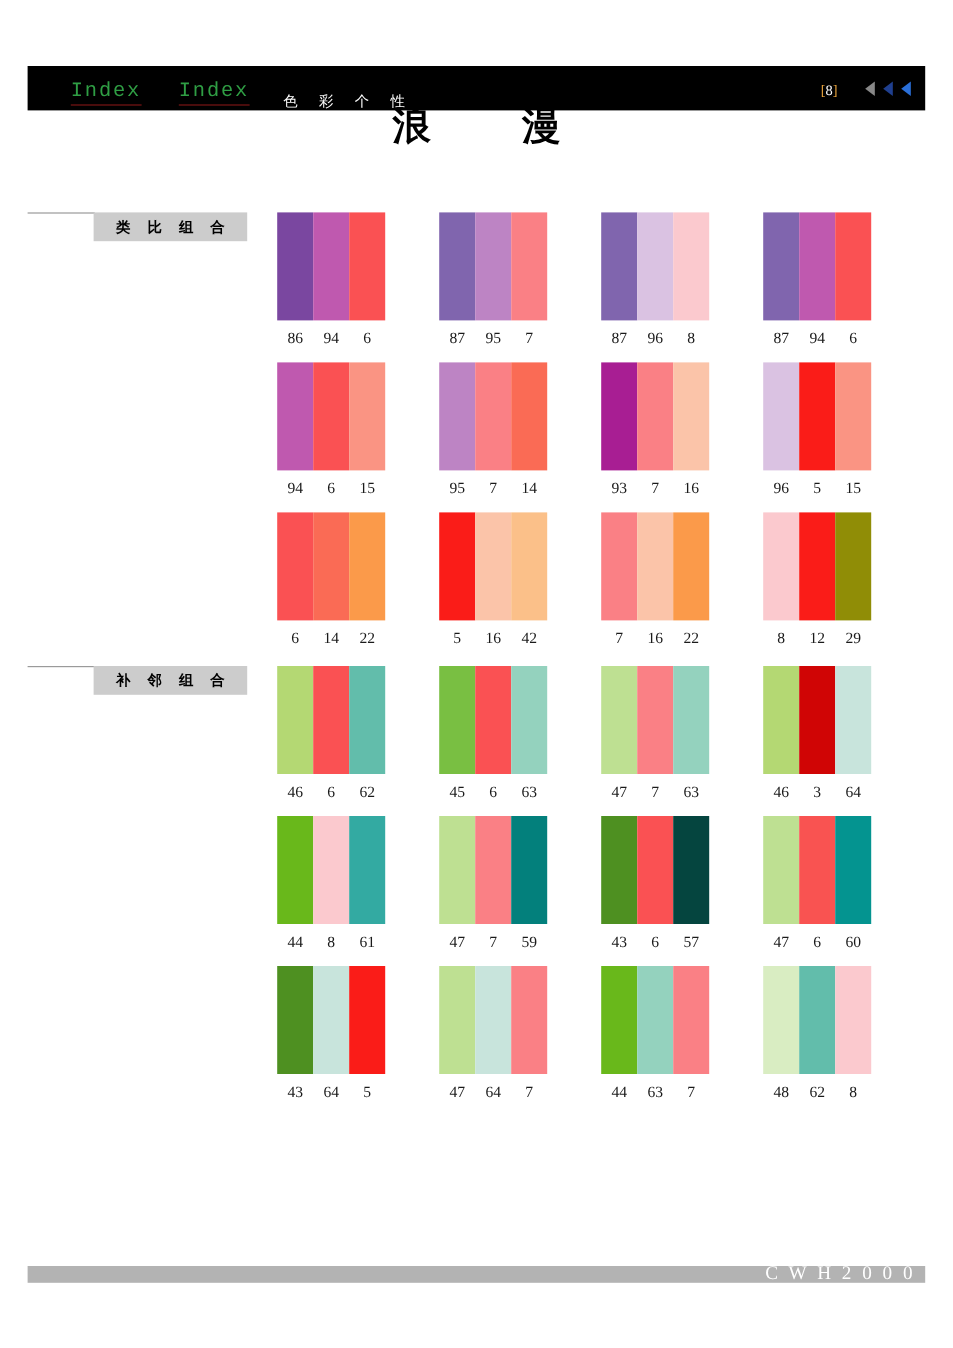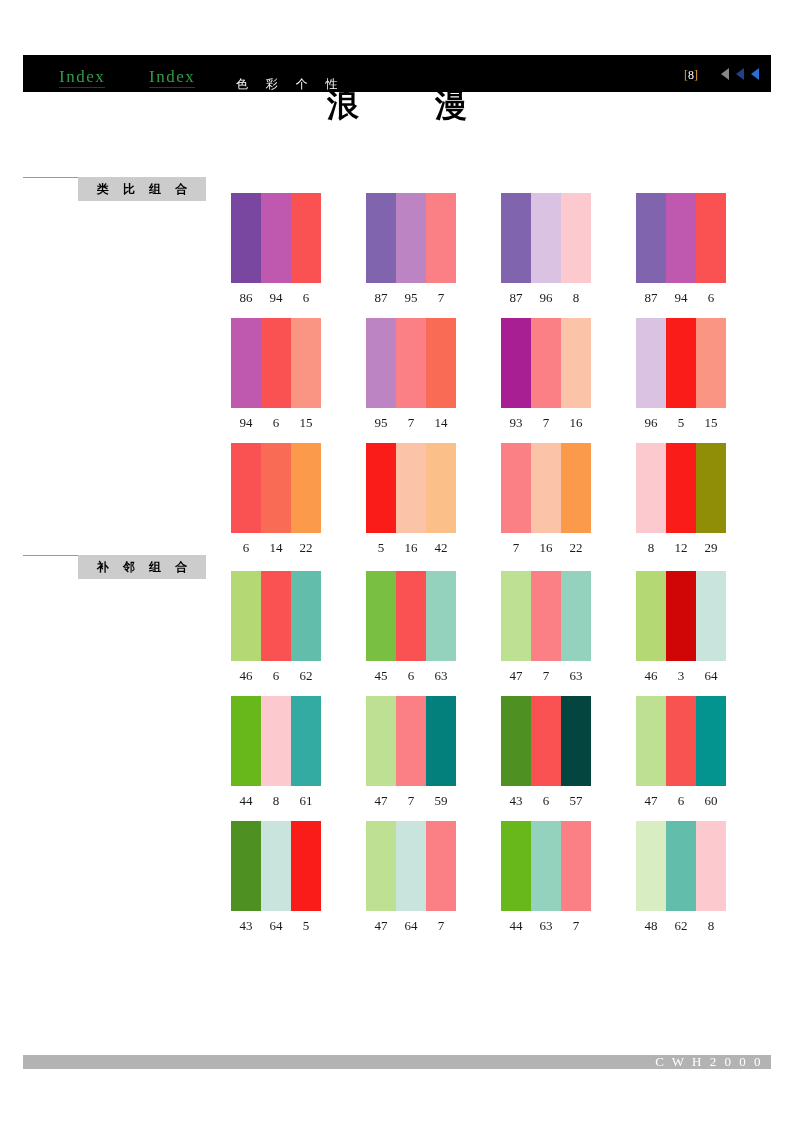--- a/index.html
+++ b/index.html
@@ -19,21 +19,21 @@
   #header-bar {
     position: absolute;
     left: 23px;
     top: 55px;
     width: 748px;
     height: 37px;
     background: #000000;
   }
   .nav-link {
     position: absolute;
-    font-family: Liberation Serif, serif;
+    font-family: Liberation Mono, monospace;
     font-size: 17px;
     color: #2f9e44;
     letter-spacing: 1.5px;
     border-bottom: 1px solid #7a1515;
     padding-bottom: 2px;
     line-height: 1;
     white-space: nowrap;
   }
   #nav-index { left: 36px; top: 13px; }
   #nav-color { left: 126px; top: 13px; }
@@ -136,21 +136,21 @@
     left: 231px;
     top: 177px;
     width: 500px;
   }
   .swatch-row {
     position: relative;
     height: 125px;
   }
   .swatch-group {
     position: absolute;
-    top: 16px;
+    top: 0;
     width: 90px;
   }
   .swatch-bars {
     display: flex;
     width: 90px;
     height: 90px;
   }
   .swatch-bar {
     width: 30px;
     height: 90px;
@@ -177,21 +177,21 @@
     height: 14px;
     background: #b3b3b3;
   }
   #footer-credit {
     position: absolute;
     right: 8px;
     top: 0px;
     height: 14px;
     line-height: 14px;
     font-family: "Liberation Serif", serif;
-    font-size: 13px;
+    font-size: 16px;
     color: #ffffff;
     letter-spacing: 2.5px;
     white-space: nowrap;
   }
 </style>
 </head>
 <body>
 
 <div id="header-bar">
   <a class="nav-link" id="nav-index">Index</a>

